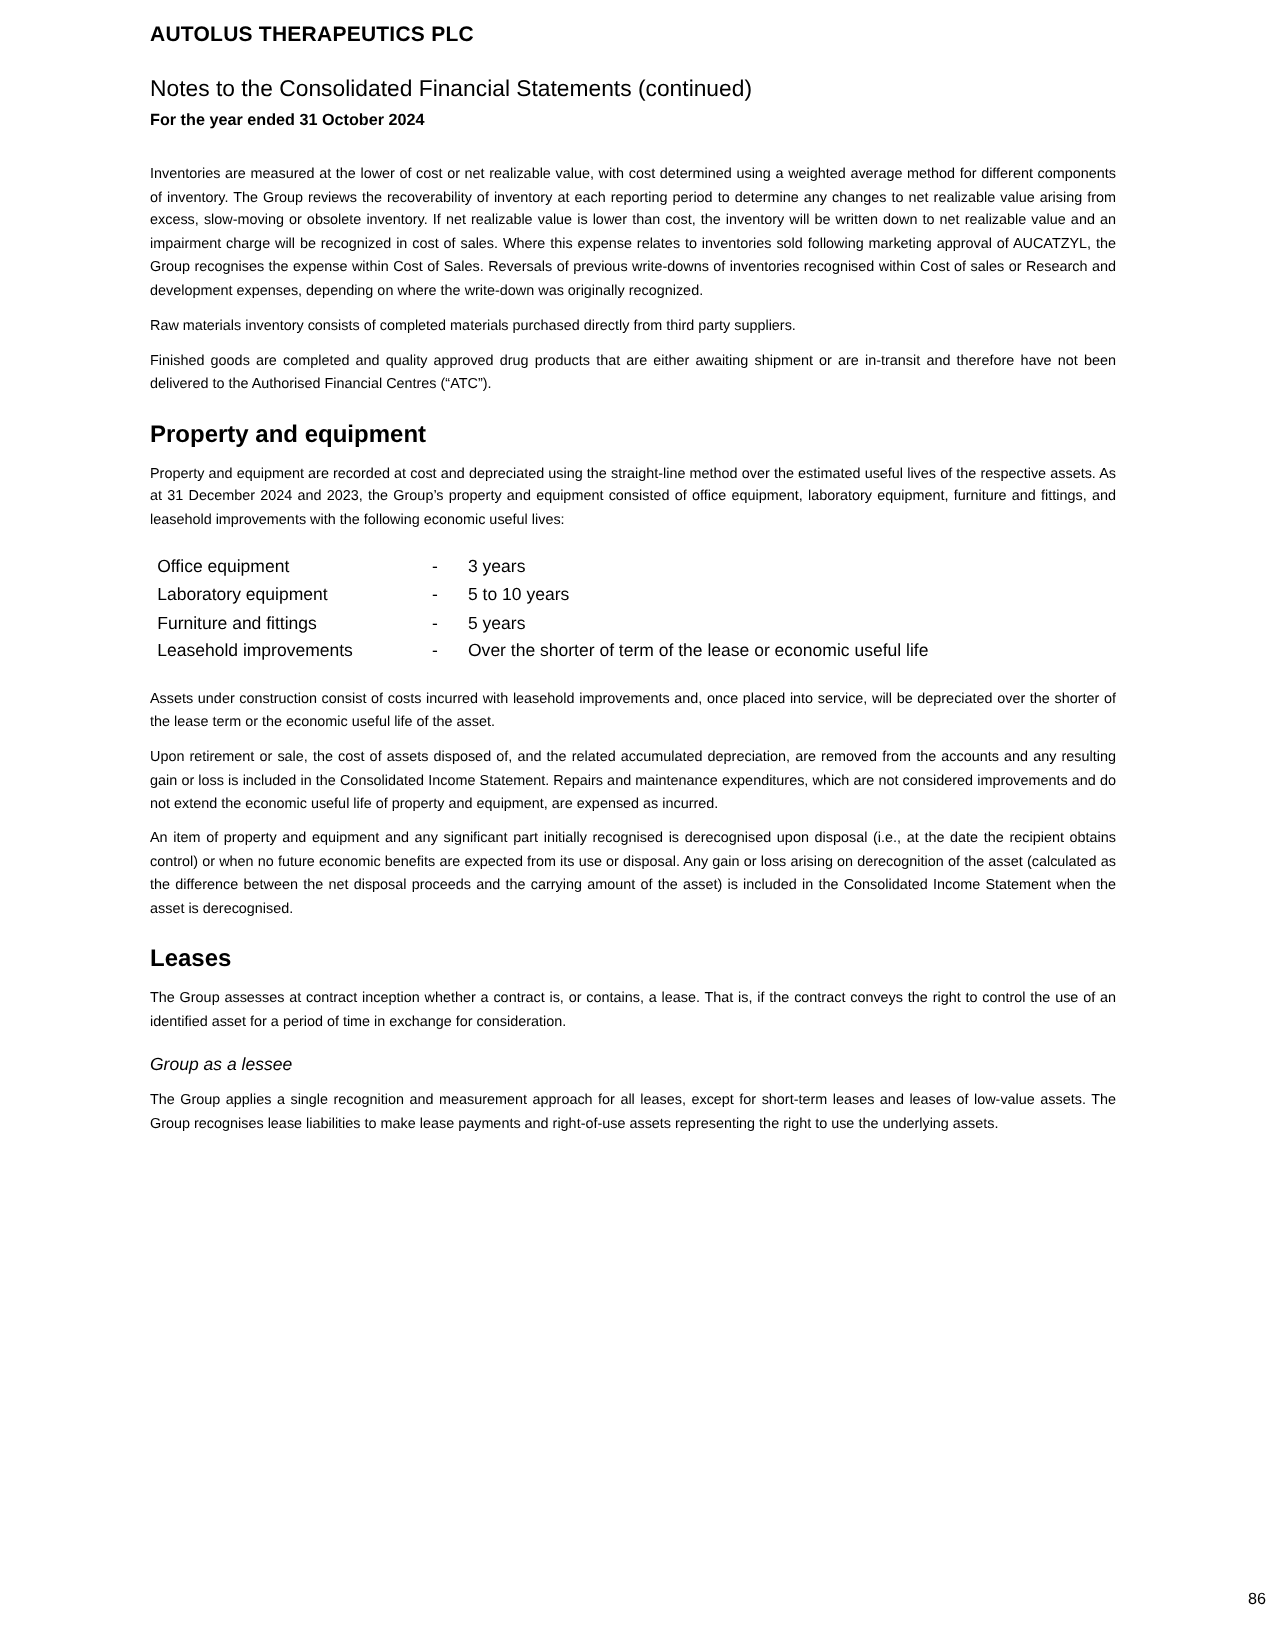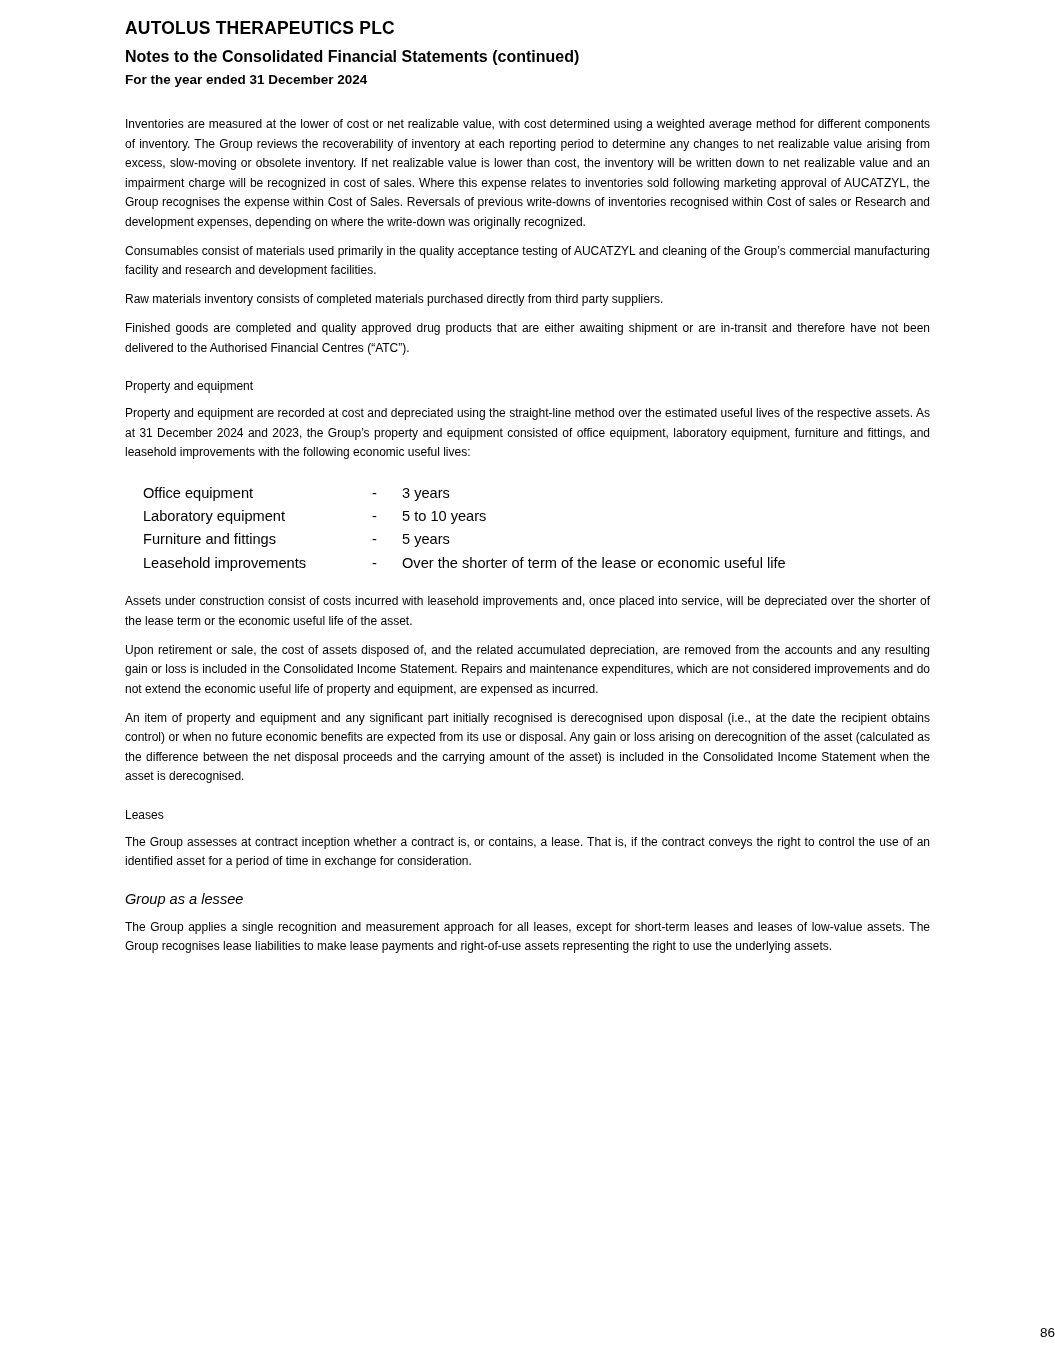--- a/index.html
+++ b/index.html
@@ -14,58 +14,57 @@
   }
   .page {
     padding: 18px 125px 0 125px;
   }
   .company {
     font-size: 17.5px;
     font-weight: bold;
     letter-spacing: 0.2px;
   }
   .doc-title {
-    font-size: 16px;
-    font-weight: bold;
-    margin-top: 9px;
+    font-size: 19px;
+    font-weight: normal;
+    margin-top: 25px;
   }
   .doc-period {
     font-size: 13.5px;
     font-weight: bold;
     margin-top: 6px;
   }
   .content {
     margin-top: 28px;
   }
   .para {
     font-size: 12px;
     line-height: 19.5px;
     text-align: justify;
     margin-bottom: 9.5px;
   }
   .section-heading {
-    font-size: 12px;
-    font-weight: normal;
+    font-size: 20px;
+    font-weight: bold;
     margin-top: 21px;
     margin-bottom: 11px;
   }
   .subsection-heading {
     font-size: 14.6px;
     font-style: italic;
     margin-top: 19px;
     margin-bottom: 11px;
   }
   .lives-table {
     margin: 19px 0 17px 6px;
     font-size: 14.6px;
   }
   .lives-row {
     display: flex;
     line-height: 23.4px;
-    margin-left: 12px;
   }
   .lives-item { width: 229px; flex: 0 0 auto; }
   .lives-dash { width: 30px; flex: 0 0 auto; }
   .lives-value { flex: 1 1 auto; }
   .page-footer {
     position: absolute;
     left: 0;
     bottom: 25px;
     width: 100%;
     text-align: right;
@@ -73,27 +72,26 @@
   }
 </style>
 </head>
 <body>
 
 <div class="page">
 
   <div class="doc-header">
     <div class="company">AUTOLUS THERAPEUTICS PLC</div>
     <div class="doc-title">Notes to the Consolidated Financial Statements (continued)</div>
-    <div class="doc-period">For the year ended 31 December 2024</div>
+    <div class="doc-period">For the year ended 31 October 2024</div>
   </div>
 
   <div class="content">
 
     <p class="para">Inventories are measured at the lower of cost or net realizable value, with cost determined using a weighted average method for different components of inventory. The Group reviews the recoverability of inventory at each reporting period to determine any changes to net realizable value arising from excess, slow-moving or obsolete inventory. If net realizable value is lower than cost, the inventory will be written down to net realizable value and an impairment charge will be recognized in cost of sales. Where this expense relates to inventories sold following marketing approval of AUCATZYL, the Group recognises the expense within Cost of Sales. Reversals of previous write-downs of inventories recognised within Cost of sales or Research and development expenses, depending on where the write-down was originally recognized.</p>
-    <p class="para">Consumables consist of materials used primarily in the quality acceptance testing of AUCATZYL and cleaning of the Group’s commercial manufacturing facility and research and development facilities.</p>
     <p class="para">Raw materials inventory consists of completed materials purchased directly from third party suppliers.</p>
     <p class="para">Finished goods are completed and quality approved drug products that are either awaiting shipment or are in-transit and therefore have not been delivered to the Authorised Financial Centres (“ATC”).</p>
 
     <div class="section-heading">Property and equipment</div>
 
     <p class="para">Property and equipment are recorded at cost and depreciated using the straight-line method over the estimated useful lives of the respective assets. As at 31 December 2024 and 2023, the Group’s property and equipment consisted of office equipment, laboratory equipment, furniture and fittings, and leasehold improvements with the following economic useful lives:</p>
 
     <div class="lives-table">
       <div class="lives-row">
         <div class="lives-item">Office equipment</div>

